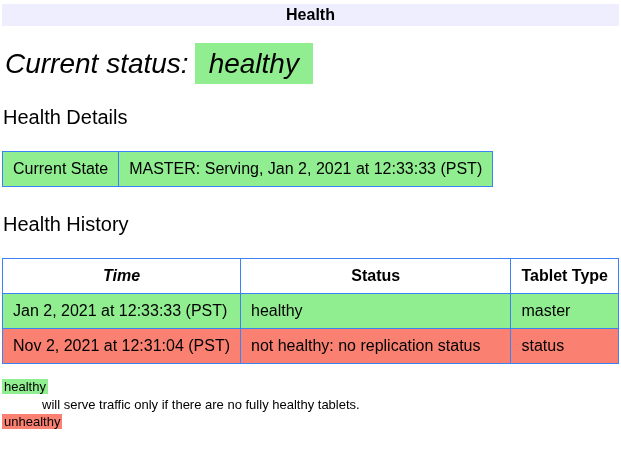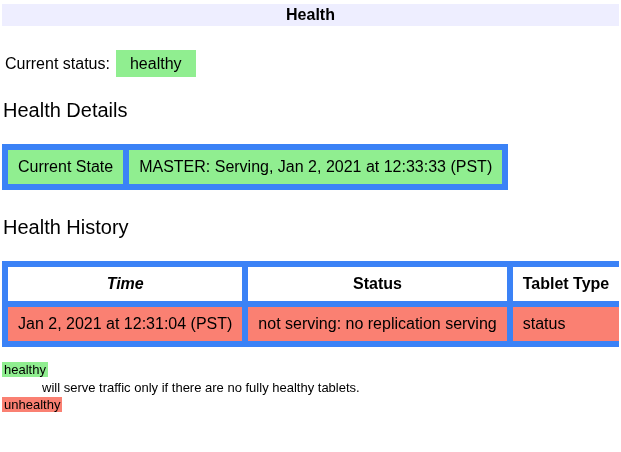--- a/index.html
+++ b/index.html
@@ -14,40 +14,41 @@
     font-size: 16px;
   }
   .header-bar {
     background-color: var(--header-bg, #EEEEFF);
     text-align: center;
     font-weight: bold;
     font-size: 16px;
     padding: 2px 0;
   }
   .current-status {
-    font-size: 16px;
-    margin: 29px 0 0 3px;
+    font-size: 28px;
+    margin: 22px 0 0 3px;
+    font-style: italic;
   }
   .badge {
     padding: 5px 14px;
     margin-left: 6px;
   }
   .state-healthy   { background-color: var(--healthy,   #90EE90); }
   .state-unhappy   { background-color: var(--unhappy,   #F0E68C); }
   .state-unhealthy { background-color: var(--unhealthy, #FA8072); }
   h2 {
     font-size: 20px;
     font-weight: normal;
     margin: 26px 0 22px 1px;
   }
   table {
     border-collapse: collapse;
   }
   th, td {
-    border: 6px solid #3b82f6;
+    border: 1px solid #3b82f6;
     padding: 8px 10px;
     font-size: 16px;
     text-align: left;
     white-space: nowrap;
   }
   th {
     text-align: center;
     font-weight: bold;
     background: #ffffff;
   }
@@ -89,23 +90,28 @@
 
 <table class="history-table">
   <thead>
     <tr>
       <th class="col-time">Time</th>
       <th class="col-status">Status</th>
       <th class="col-tablet">Tablet Type</th>
     </tr>
   </thead>
   <tbody>
+      <tr class="state-healthy">
+        <td>Jan 2, 2021 at 12:33:33 (PST)</td>
+        <td>healthy</td>
+        <td>master</td>
+      </tr>
       <tr class="state-unhealthy">
-        <td>Jan 2, 2021 at 12:31:04 (PST)</td>
-        <td>not serving: no replication serving</td>
+        <td>Nov 2, 2021 at 12:31:04 (PST)</td>
+        <td>not healthy: no replication status</td>
         <td>status</td>
       </tr>
     </tbody>
 </table>
 
 <dl class="legend">
     <dt><span class="state-healthy">healthy</span></dt>
     <dd>will serve traffic only if there are no fully healthy tablets.</dd>
     <dt><span class="state-unhealthy">unhealthy</span></dt>
   </dl>

